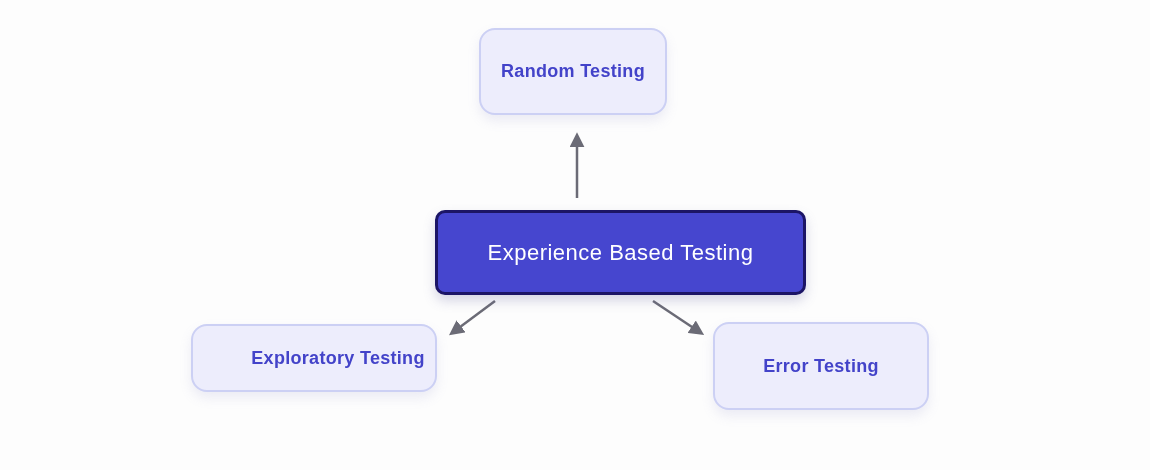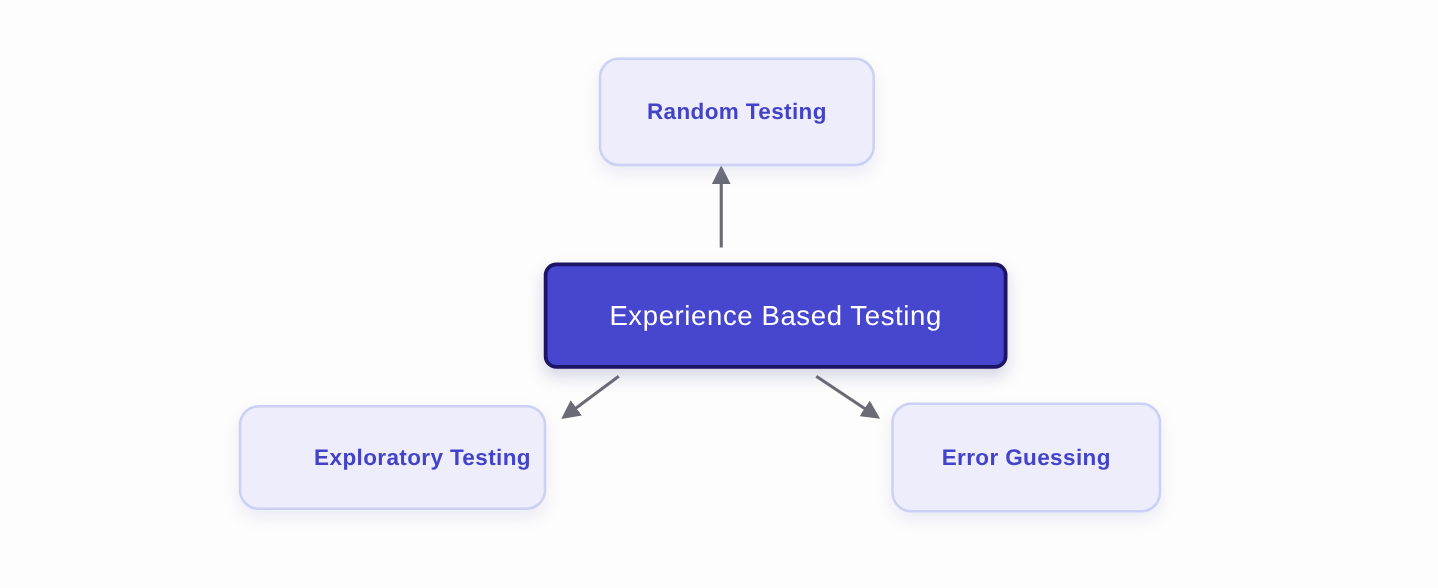--- a/index.html
+++ b/index.html
@@ -46,23 +46,23 @@
     background:var(--root-fill);
     border:3px solid var(--root-border);
     border-radius:10px;
     color:var(--root-text);
     font-weight:500;
     font-size:22px;
     letter-spacing:0.5px;
     box-shadow:0 6px 12px rgba(100,100,160,0.25);
     margin-left:47px;
   }
-  #node-random{left:479px;top:46px;width:221px;height:87px;}
+  #node-random{left:479px;top:28px;width:188px;height:87px;}
   #node-center{left:388px;top:210px;width:371px;height:85px;}
-  #node-exploratory{left:191px;top:324px;width:246px;height:84px;padding-left:48px;}
+  #node-exploratory{left:191px;top:324px;width:246px;height:68px;padding-left:48px;}
   #node-error{left:713px;top:322px;width:216px;height:88px;}
   .edges{
     position:absolute;
     left:0;top:0;
     width:1150px;height:470px;
     pointer-events:none;
   }
   .edge{
     stroke:var(--arrow);
     stroke-width:2.5;
@@ -94,16 +94,16 @@
 
   <div class="node root" id="node-center">
     <span>Experience Based Testing</span>
   </div>
 
   <div class="node child" id="node-exploratory">
     <span>Exploratory Testing</span>
   </div>
 
   <div class="node child" id="node-error">
-    <span>Error Guessing</span>
+    <span>Error Testing</span>
   </div>
 
 </div>
 
 </body></html>

